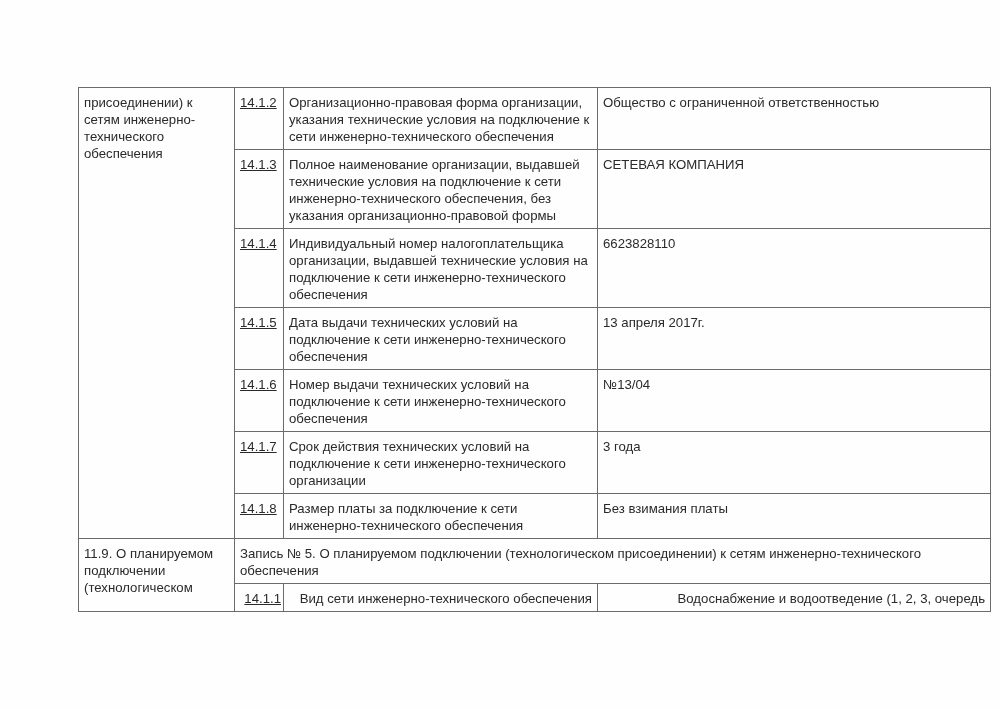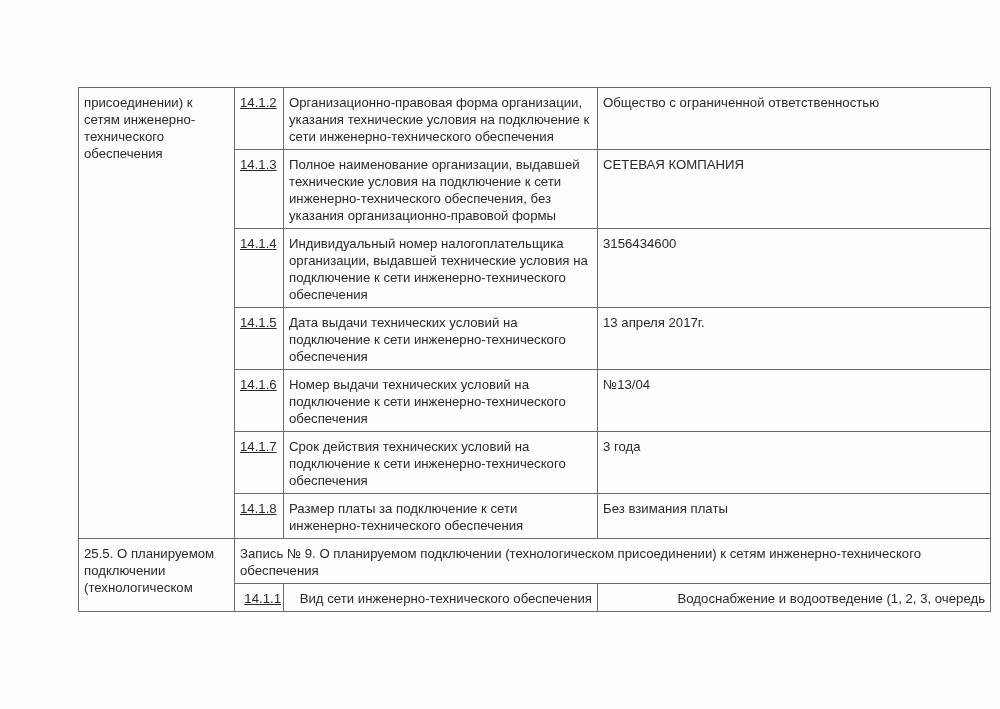--- a/index.html
+++ b/index.html
@@ -71,45 +71,45 @@
         <td>Общество с ограниченной ответственностью</td>
       </tr>
       <tr class="r-1413">
         <td class="num">14.1.3</td>
         <td>Полное наименование организации, выдавшей технические условия на подключение к сети инженерно-технического обеспечения, без указания организационно-правовой формы</td>
         <td>СЕТЕВАЯ КОМПАНИЯ</td>
       </tr>
       <tr class="r-1414">
         <td class="num">14.1.4</td>
         <td>Индивидуальный номер налогоплательщика организации, выдавшей технические условия на подключение к сети инженерно-технического обеспечения</td>
-        <td>3156434600</td>
+        <td>6623828110</td>
       </tr>
       <tr class="r-1415">
         <td class="num">14.1.5</td>
         <td>Дата выдачи технических условий на подключение к сети инженерно-технического обеспечения</td>
         <td>13 апреля 2017г.</td>
       </tr>
       <tr class="r-1416">
         <td class="num">14.1.6</td>
         <td>Номер выдачи технических условий на подключение к сети инженерно-технического обеспечения</td>
         <td>№13/04</td>
       </tr>
       <tr class="r-1417">
         <td class="num">14.1.7</td>
-        <td>Срок действия технических условий на подключение к сети инженерно-технического обеспечения</td>
+        <td>Срок действия технических условий на подключение к сети инженерно-технического организации</td>
         <td>3 года</td>
       </tr>
       <tr class="r-1418">
         <td class="num">14.1.8</td>
         <td>Размер платы за подключение к сети инженерно-технического обеспечения</td>
         <td>Без взимания платы</td>
       </tr>
       <tr class="r-rec">
-        <td rowspan="2">25.5. О планируемом подключении (технологическом</td>
-        <td colspan="3">Запись № 9. О планируемом подключении (технологическом присоединении) к сетям инженерно-технического обеспечения</td>
+        <td rowspan="2">11.9. О планируемом подключении (технологическом</td>
+        <td colspan="3">Запись № 5. О планируемом подключении (технологическом присоединении) к сетям инженерно-технического обеспечения</td>
       </tr>
       <tr class="r-1411">
         <td class="num">14.1.1</td>
         <td>Вид сети инженерно-технического обеспечения</td>
         <td>Водоснабжение и водоотведение (1, 2, 3, очередь</td>
       </tr>
     </tbody>
   </table>
 </div>
 

